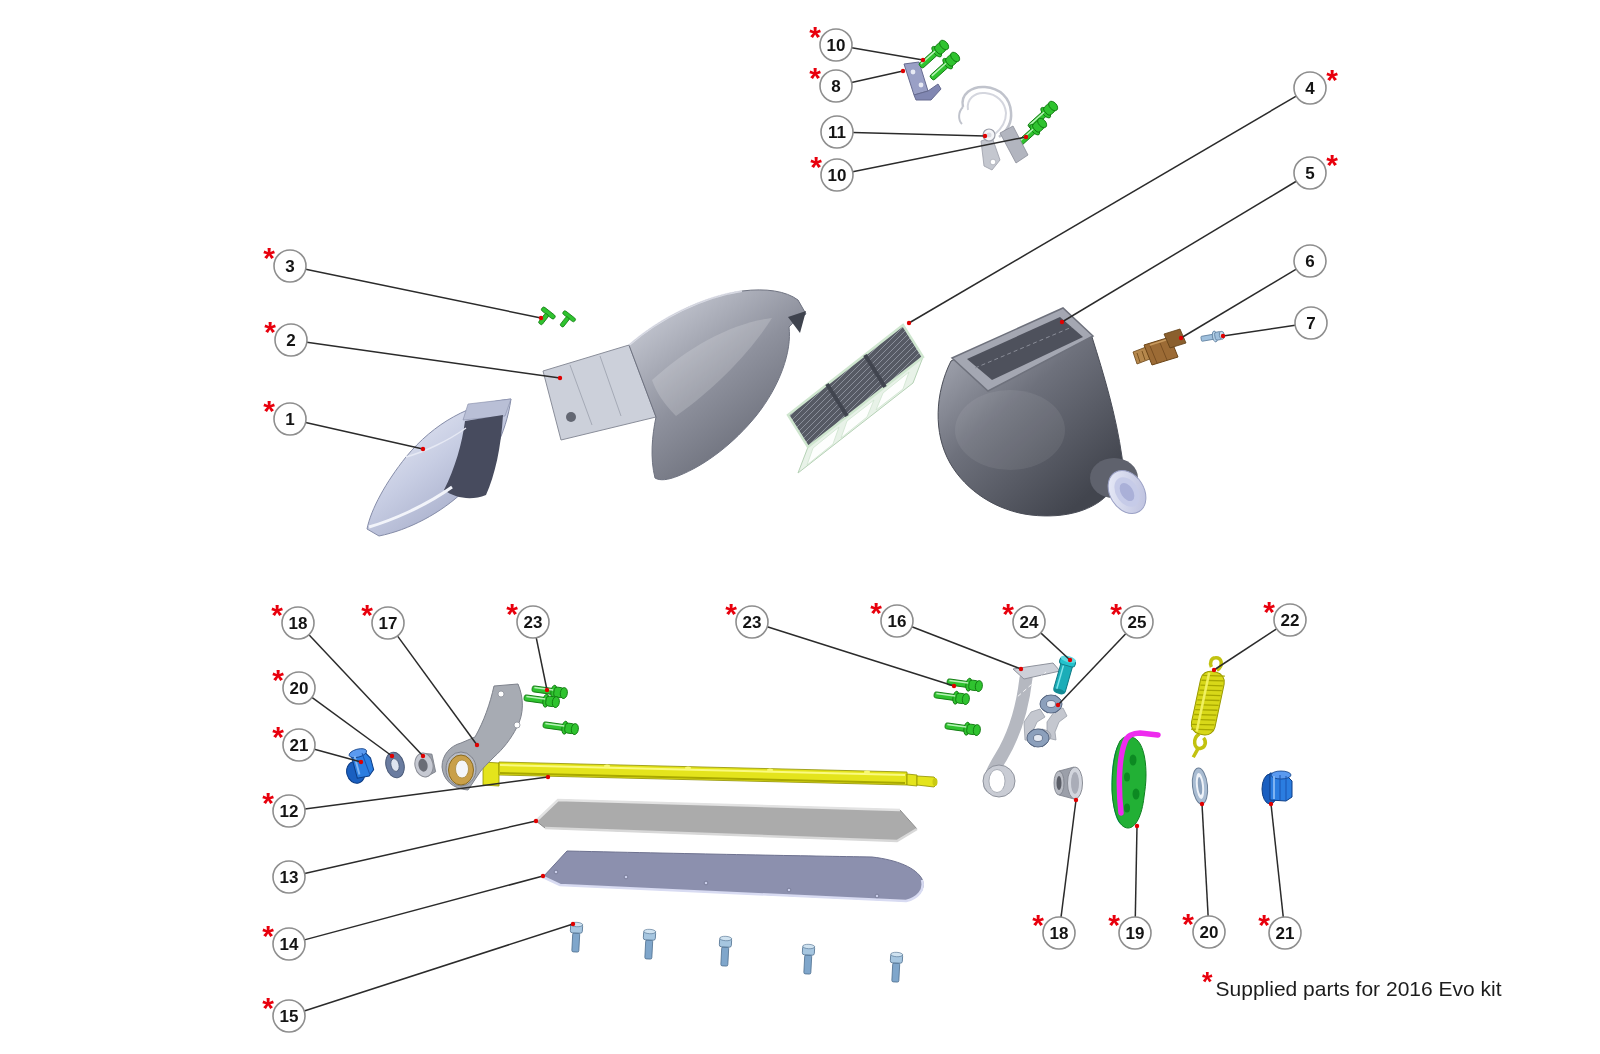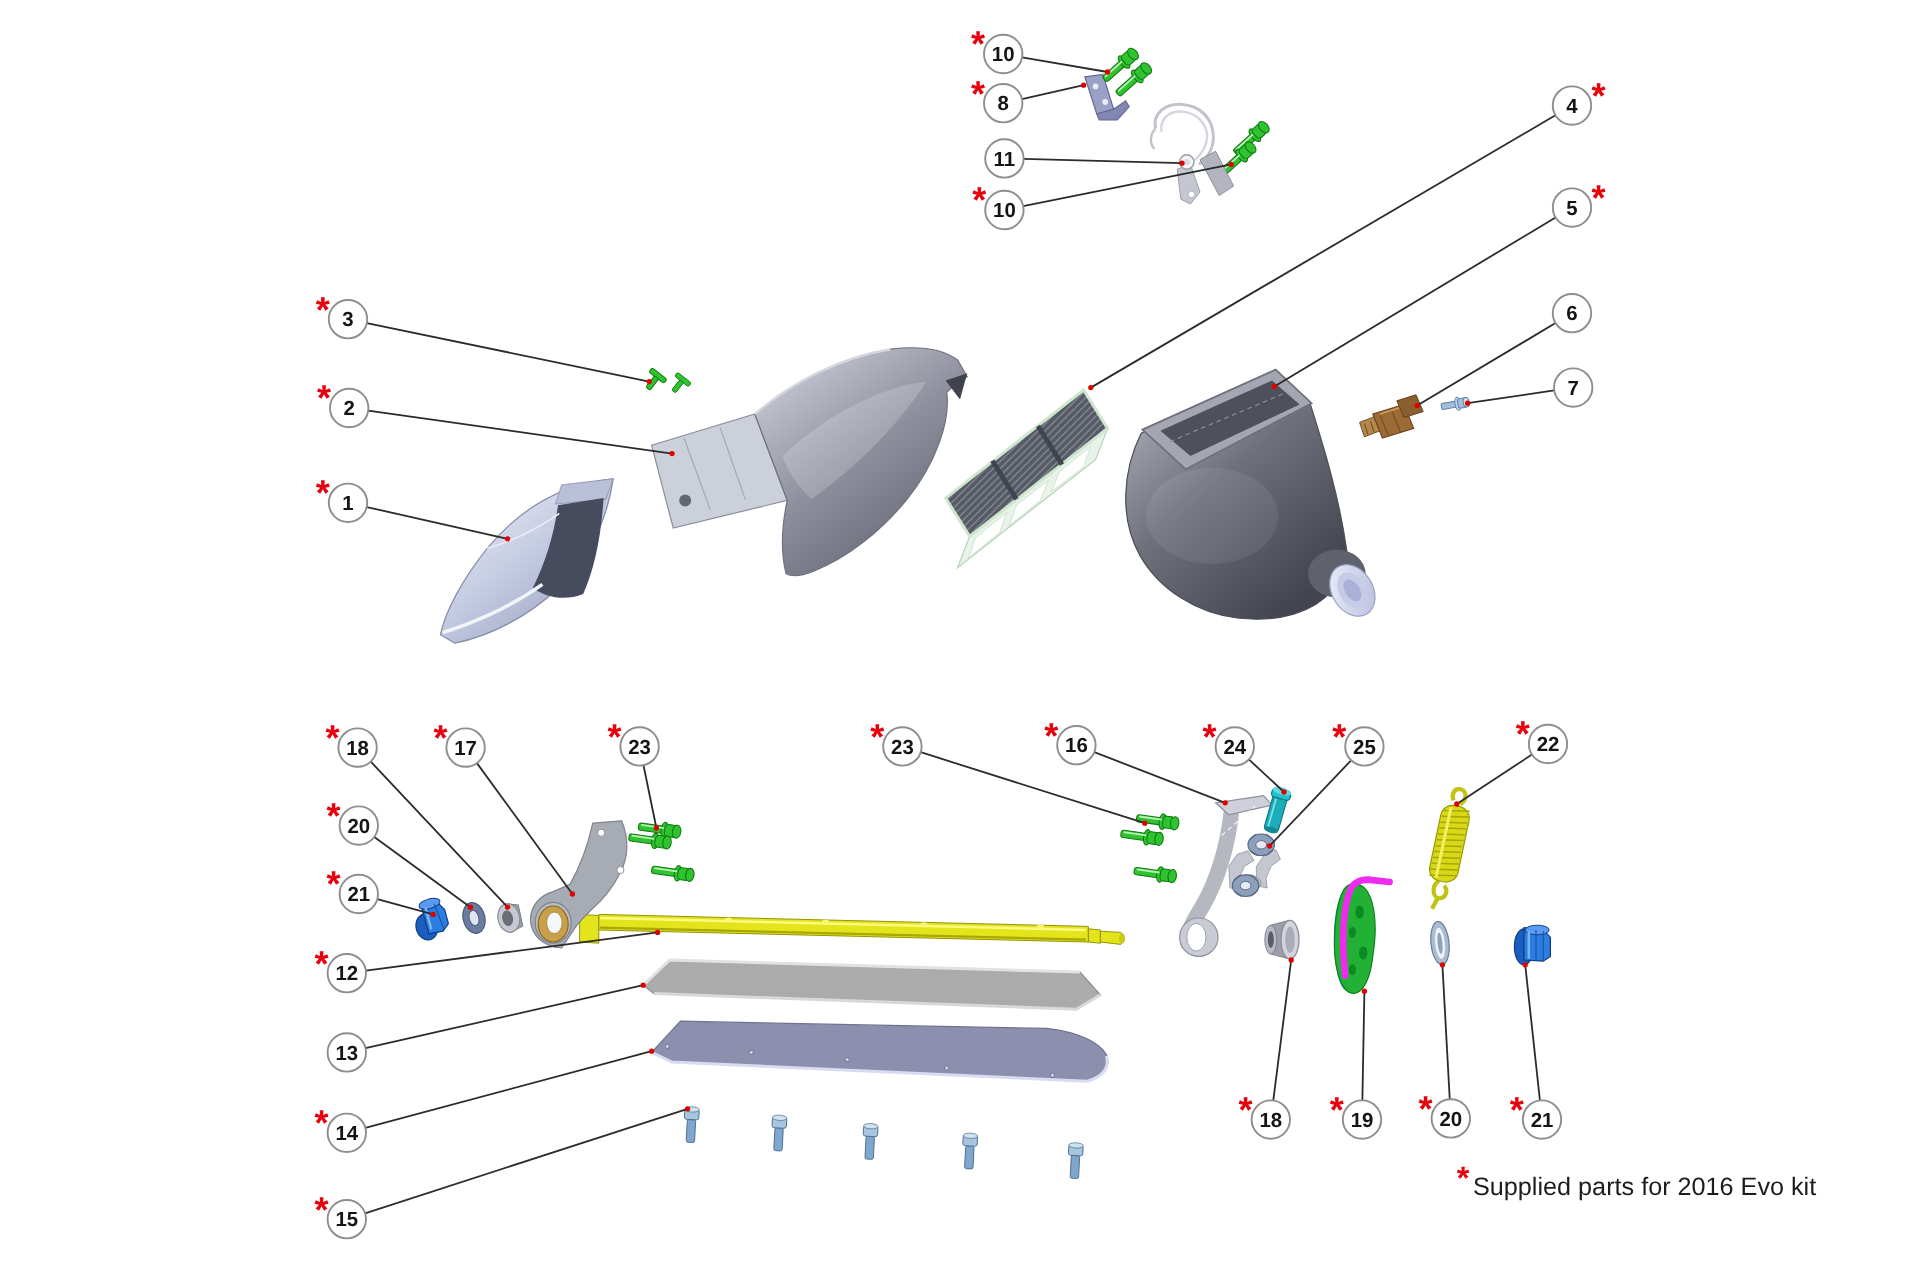--- a/index.html
+++ b/index.html
@@ -3,21 +3,21 @@
 <meta charset="utf-8">
 <style>
   html,body{margin:0;padding:0;background:#ffffff;}
   body{width:1600px;height:1054px;position:relative;font-family:"Liberation Sans",sans-serif;}
   #stage{position:absolute;left:0;top:0;width:1600px;height:1054px;}
   .leader{stroke:var(--leader,#2b2b2b);stroke-width:1.5;fill:none;}
   .dot{fill:var(--dot,#e00000);}
   .balloon{fill:#ffffff;stroke:var(--balloon,#8e8e8e);stroke-width:1.6;cursor:pointer;}
   .balloon-num{font-family:"Liberation Sans",sans-serif;font-weight:bold;font-size:17px;fill:#141414;text-anchor:middle;}
   .ast{font-family:"Liberation Sans",sans-serif;font-weight:bold;font-size:30px;fill:var(--ast,#e8000d);text-anchor:middle;}
-  .footnote{position:absolute;left:1202px;top:972px;font-size:21px;color:#1c1c1c;white-space:nowrap;margin-left:12px;}
+  .footnote{position:absolute;left:1202px;top:972px;font-size:21px;color:#1c1c1c;white-space:nowrap;}
   .fn-ast{color:var(--ast,#e8000d);font-size:27px;font-weight:bold;position:relative;top:-5px;margin-right:3px;}
 </style>
 </head>
 <body>
 
 <svg id="stage" viewBox="0 0 1600 1054">
   <defs>
     <linearGradient id="gradScoop" x1="0" y1="0" x2="0.8" y2="1">
       <stop offset="0" stop-color="#f2f4fb"></stop>
         <stop offset="0.5" stop-color="#c7cde3"></stop>

